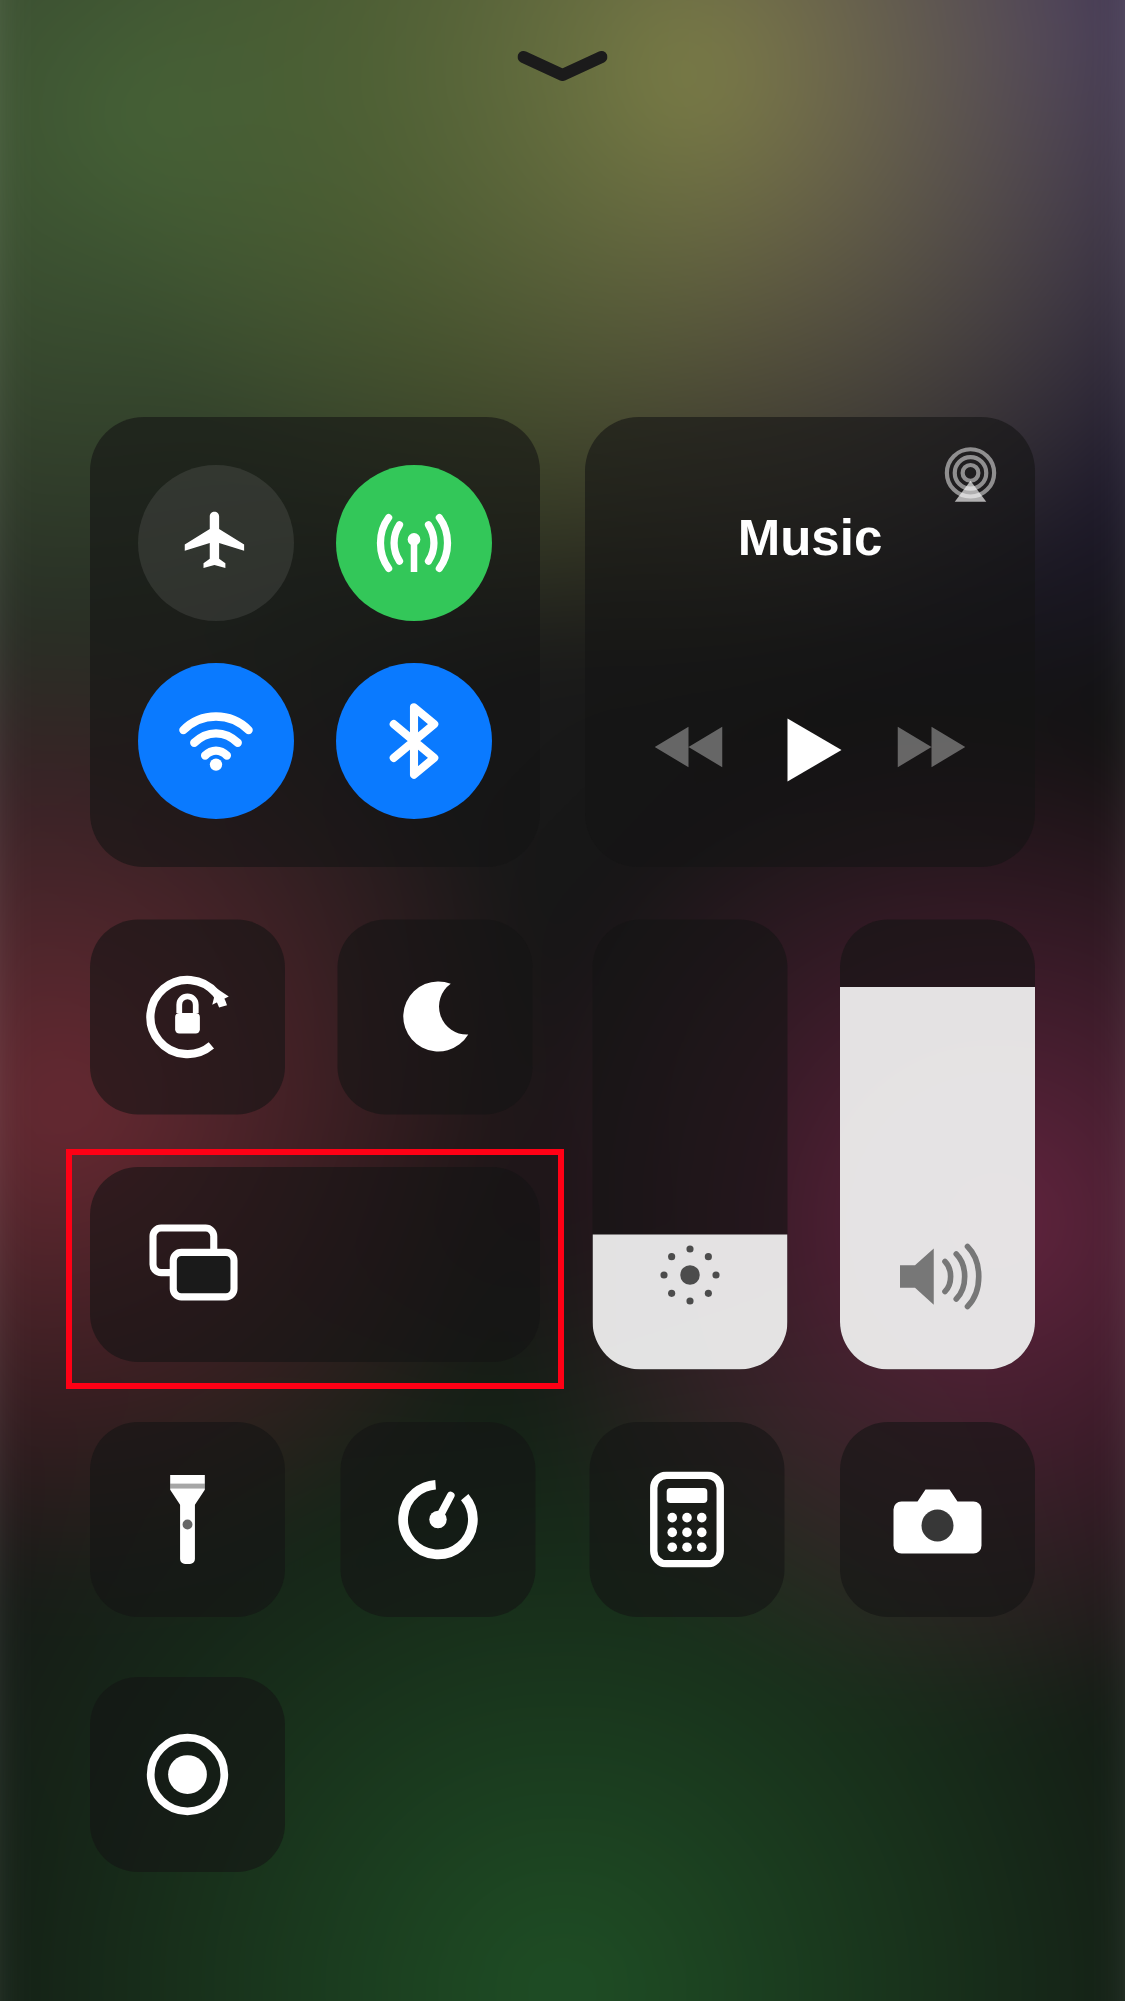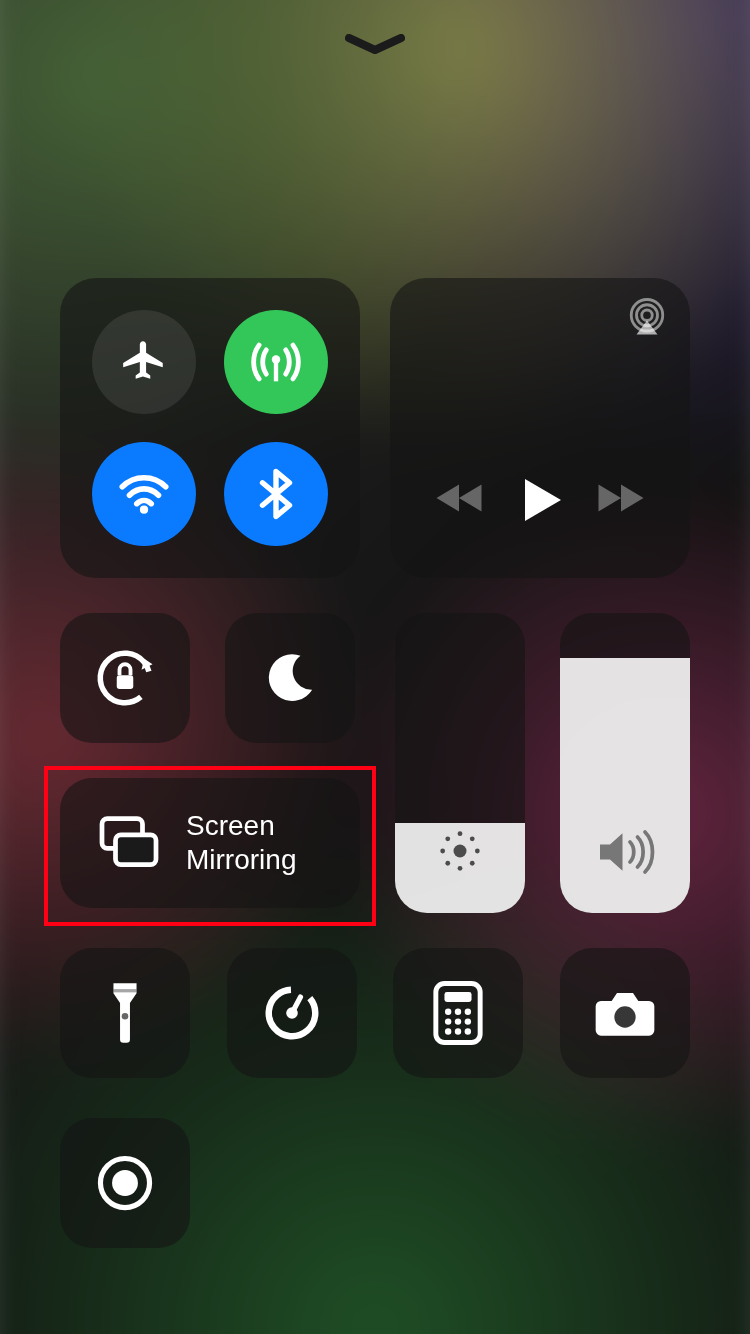--- a/index.html
+++ b/index.html
@@ -119,20 +119,21 @@
   <div style="position:absolute;right:22px;top:18px;">
     <svg width="42" height="42" viewBox="0 0 24 24">
       <g fill="none" stroke="rgba(255,255,255,.5)" stroke-width="1.6">
         <circle cx="12" cy="11" r="9"></circle>
           <circle cx="12" cy="11" r="6"></circle>
           <circle cx="12" cy="11" r="3"></circle>
       </g>
       <path d="M12 14 L18 22 H6 Z" fill="rgba(255,255,255,.65)"></path>
     </svg>
   </div>
+  <div class="music-title">Music</div>
   <div style="position:absolute;left:42px;top:200px;cursor:pointer;">
     <svg width="54" height="40" viewBox="0 0 48 32">
       <path fill="rgba(255,255,255,.35)" d="M24 4 L4 16 L24 28 Z M44 4 L24 16 L44 28 Z"></path>
     </svg>
   </div>
   <div style="position:absolute;left:50%;top:198px;transform:translateX(-50%);cursor:pointer;">
     <svg width="48" height="48" viewBox="0 0 32 32">
       <path fill="#fff" d="M6 2 L30 16 L6 30 Z"></path>
     </svg>
   </div>
@@ -156,22 +157,20 @@
   <svg width="56" height="56" viewBox="0 0 24 24">
     <path fill="#fff" d="M16.5 2.5 A10 10 0 1 0 21.5 17 A8 8 0 0 1 16.5 2.5 Z"></path>
   </svg>
 </div>
 
 <div class="module" style="left:60px;top:778px;width:300px;height:130px;display:flex;align-items:center;gap:24px;padding-left:36px;box-sizing:border-box;cursor:pointer;border-radius:32px;">
   <svg width="66" height="54" viewBox="0 0 48 40">
     <rect x="4" y="2" width="30" height="22" rx="4" fill="none" stroke="#fff" stroke-width="3.5"></rect>
     <rect x="14" y="14" width="30" height="22" rx="4" fill="#1a1a1a" stroke="#fff" stroke-width="3.5"></rect>
   </svg>
-  <span class="mirror-label">Screen
-Mirroring</span>
 </div>
 
 <div class="highlight" style="left:44px;top:766px;width:324px;height:152px;"></div>
 
 <div class="slider" style="left:395px;top:613px;">
   <div class="fill" style="height:30%;"></div>
   <div class="icon">
     <svg width="52" height="52" viewBox="0 0 48 48">
       <circle cx="24" cy="24" r="6" fill="#4c4c4c"></circle>
       <g fill="#4c4c4c">

